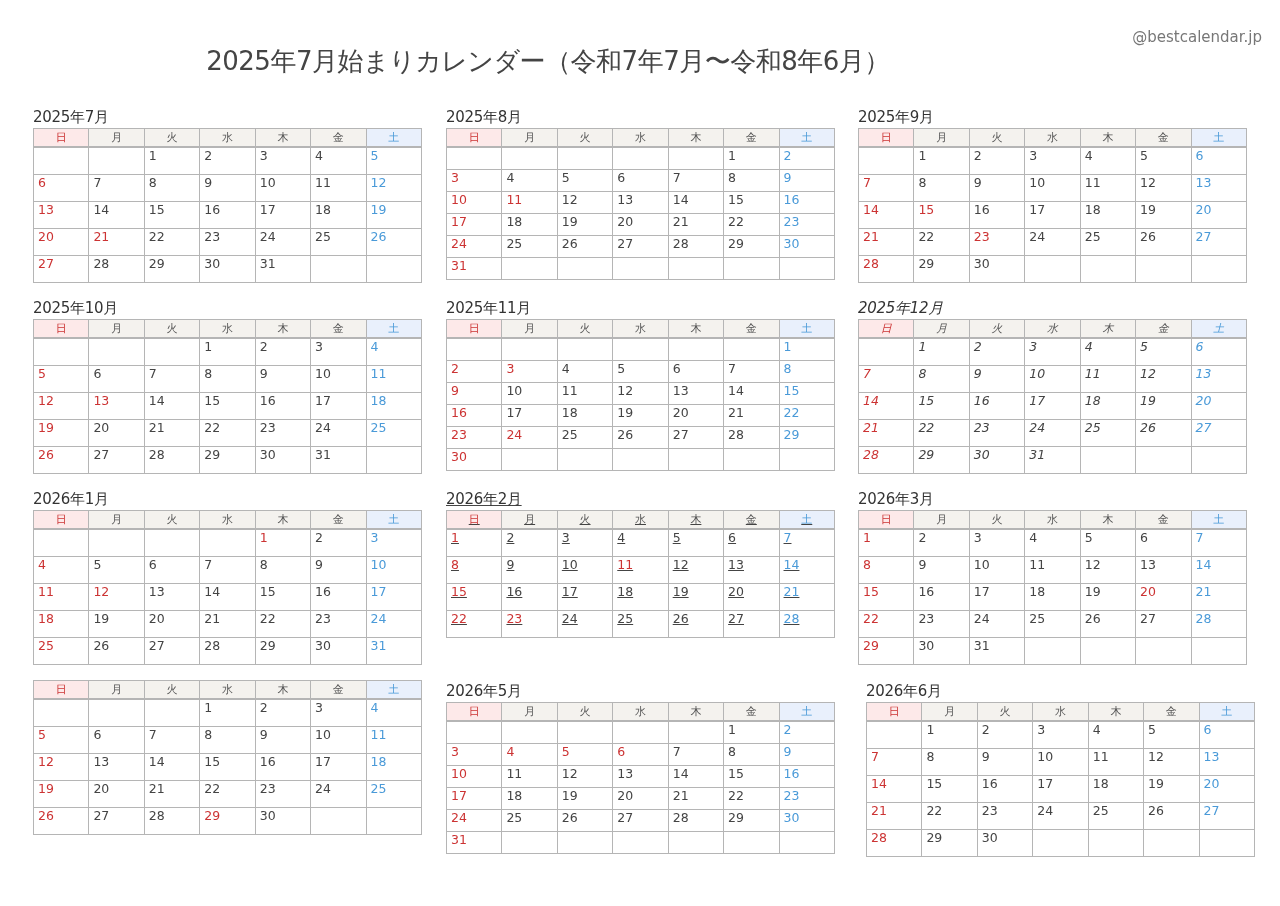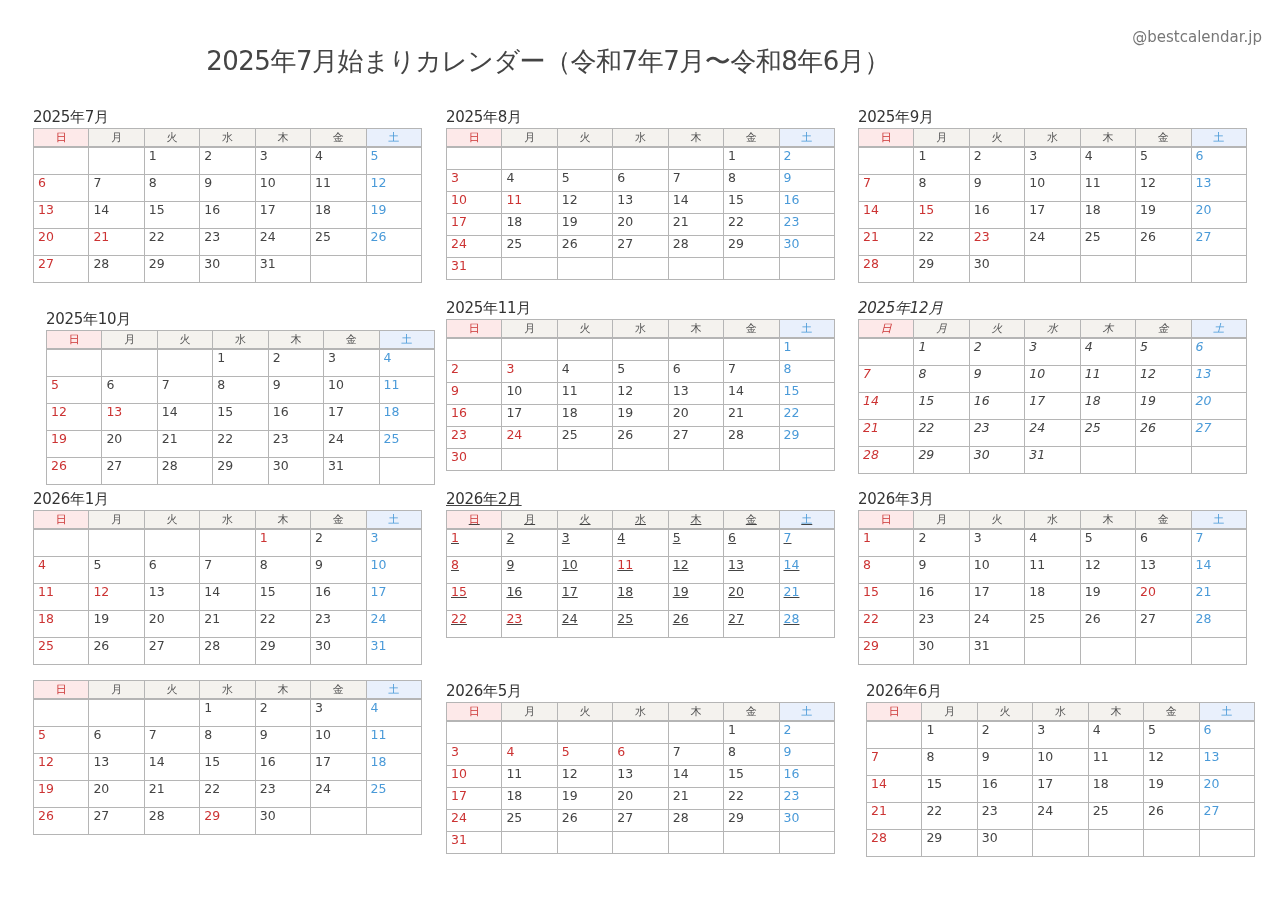--- a/index.html
+++ b/index.html
@@ -240,21 +240,21 @@
             <td class="">29</td>
             <td class="">30</td>
             <td></td>
             <td></td>
             <td></td>
             <td></td>
           </tr>
         </tbody>
       </table>
     </div>
-    <div class="month" style="left: 33px; top: 308px; margin-left: 13px;">
+    <div class="month" style="left: 33px; top: 297px;">
       <div class="month-title">2025年10月</div>
       <table class="cal">
         <thead>
           <tr>
             <th class="sun">日</th>
             <th>月</th>
             <th>火</th>
             <th>水</th>
             <th>木</th>
             <th>金</th>

